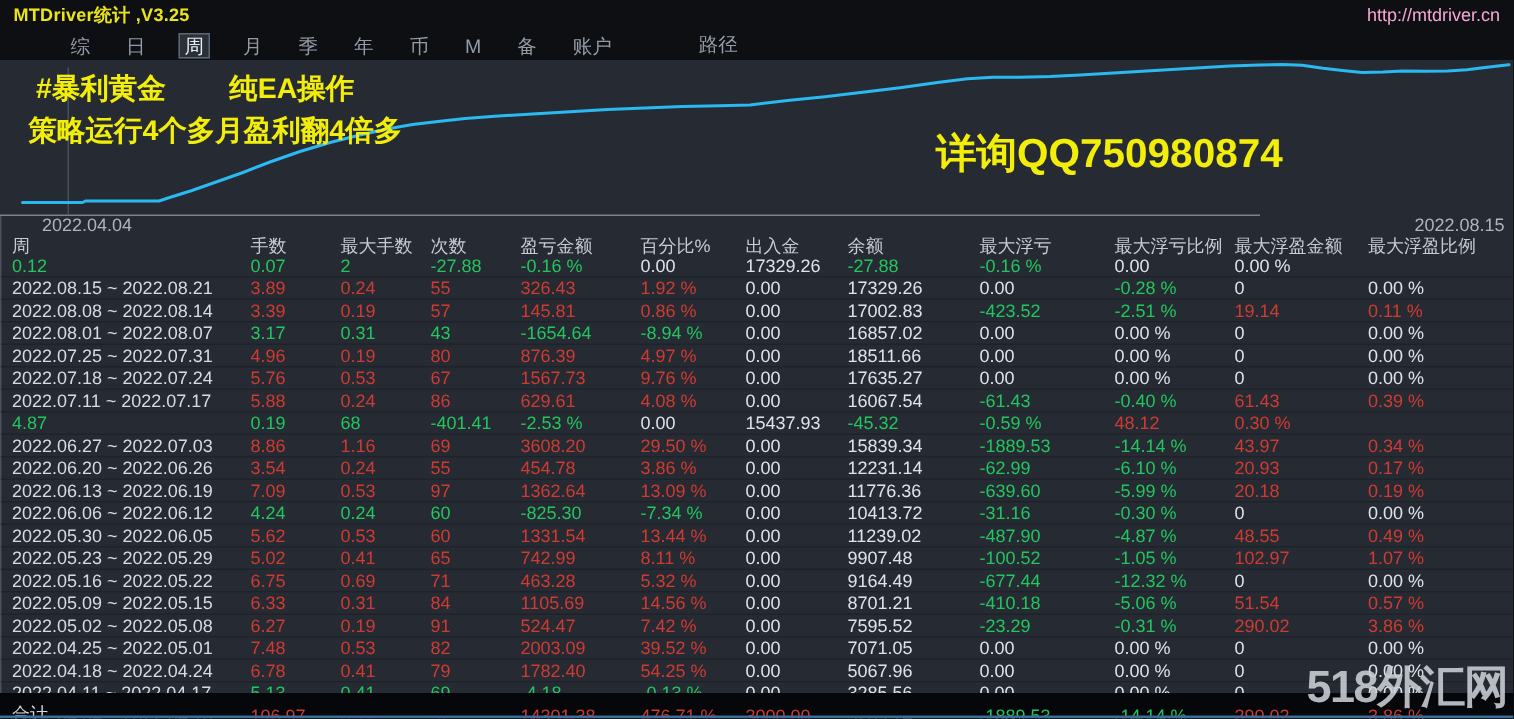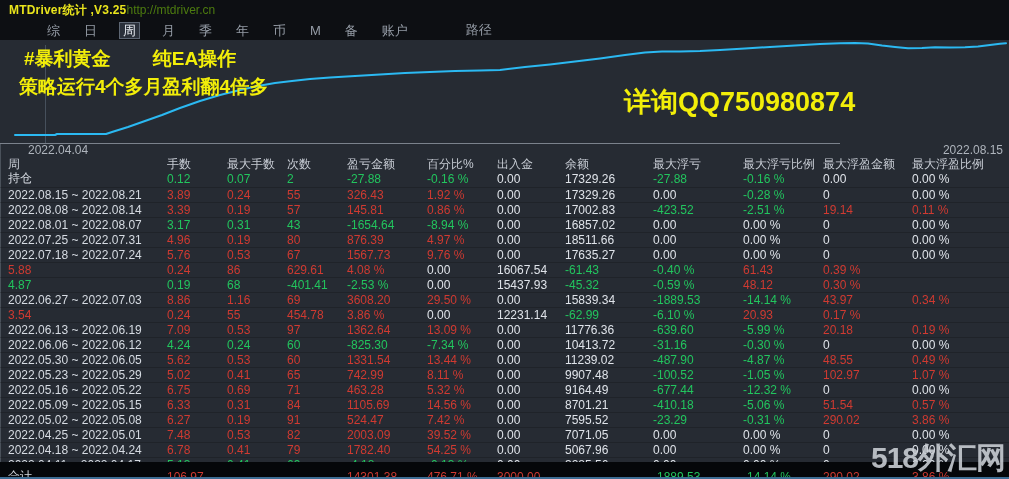--- a/index.html
+++ b/index.html
@@ -1,22 +1,22 @@
 <!DOCTYPE html>
 <html><head>
 <meta charset="utf-8">
 <style>
   html,body{margin:0;padding:0;background:#000;}
   .window{position:relative;width:1009px;height:479px;background:#262b33;overflow:hidden;
           font-family:"Liberation Sans","DejaVu Sans",sans-serif;box-shadow:inset 1px 0 0 #4a515a;}
   
   .titlebar{position:absolute;top:0;left:0;right:0;height:20px;background:#0d0f13;
-            display:flex;justify-content:flex-start;align-items:center;padding:0 9px;box-sizing:border-box;}
+            display:flex;justify-content:space-between;align-items:center;padding:0 9px;box-sizing:border-box;}
   .app-title{color:#e9e41c;font-size:12px;font-weight:bold;letter-spacing:.2px;}
-  .app-url{color:#4d7c0f;font-size:12px;text-decoration:none;}
+  .app-url{color:#f9a8d4;font-size:12px;text-decoration:none;}
   .menubar{position:absolute;top:20px;left:0;right:0;height:20px;background:#0d0f13;
            display:flex;align-items:center;font-size:13px;color:#959ca6;padding-left:45px;box-sizing:border-box;}
   #menu-items{display:flex;gap:20px;align-items:center;}
   .menu-item{cursor:default;padding:0 2px;line-height:15px;}
   .menu-item.active{color:#e8ecf2;background:#2a303a;border:1px solid #5d6673;padding:0 3px;}
   .path-item{margin-left:56px;color:#959ca6;}
   
   .chart{position:absolute;top:40px;left:0;width:840px;height:103px;background:#262b33;border-bottom:1px solid #7b828c;}
   .chart svg{position:absolute;left:0;top:0;}
   .axis-v{position:absolute;left:45px;top:5px;bottom:0;width:1px;background:#46505c;}
@@ -87,21 +87,20 @@
       <span>百分比%</span>
       <span>出入金</span>
       <span>余额</span>
       <span>最大浮亏</span>
       <span>最大浮亏比例</span>
       <span>最大浮盈金额</span>
       <span>最大浮盈比例</span>
     </div>
   <div id="table-body">
       <div class="grid-row trow">
-        <span class="t-d">持仓</span>
         <span class="t-g">0.12</span>
         <span class="t-g">0.07</span>
         <span class="t-g">2</span>
         <span class="t-g">-27.88</span>
         <span class="t-g">-0.16 %</span>
         <span class="t-w">0.00</span>
         <span class="t-w">17329.26</span>
         <span class="t-g">-27.88</span>
         <span class="t-g">-0.16 %</span>
         <span class="t-w">0.00</span>
@@ -171,20 +170,21 @@
         <span class="t-r">1567.73</span>
         <span class="t-r">9.76 %</span>
         <span class="t-w">0.00</span>
         <span class="t-w">17635.27</span>
         <span class="t-w">0.00</span>
         <span class="t-w">0.00 %</span>
         <span class="t-w">0</span>
         <span class="t-w">0.00 %</span>
       </div>
       <div class="grid-row trow">
+        <span class="t-d">2022.07.11 ~ 2022.07.17</span>
         <span class="t-r">5.88</span>
         <span class="t-r">0.24</span>
         <span class="t-r">86</span>
         <span class="t-r">629.61</span>
         <span class="t-r">4.08 %</span>
         <span class="t-w">0.00</span>
         <span class="t-w">16067.54</span>
         <span class="t-g">-61.43</span>
         <span class="t-g">-0.40 %</span>
         <span class="t-r">61.43</span>
@@ -211,20 +211,21 @@
         <span class="t-r">3608.20</span>
         <span class="t-r">29.50 %</span>
         <span class="t-w">0.00</span>
         <span class="t-w">15839.34</span>
         <span class="t-g">-1889.53</span>
         <span class="t-g">-14.14 %</span>
         <span class="t-r">43.97</span>
         <span class="t-r">0.34 %</span>
       </div>
       <div class="grid-row trow">
+        <span class="t-d">2022.06.20 ~ 2022.06.26</span>
         <span class="t-r">3.54</span>
         <span class="t-r">0.24</span>
         <span class="t-r">55</span>
         <span class="t-r">454.78</span>
         <span class="t-r">3.86 %</span>
         <span class="t-w">0.00</span>
         <span class="t-w">12231.14</span>
         <span class="t-g">-62.99</span>
         <span class="t-g">-6.10 %</span>
         <span class="t-r">20.93</span>

